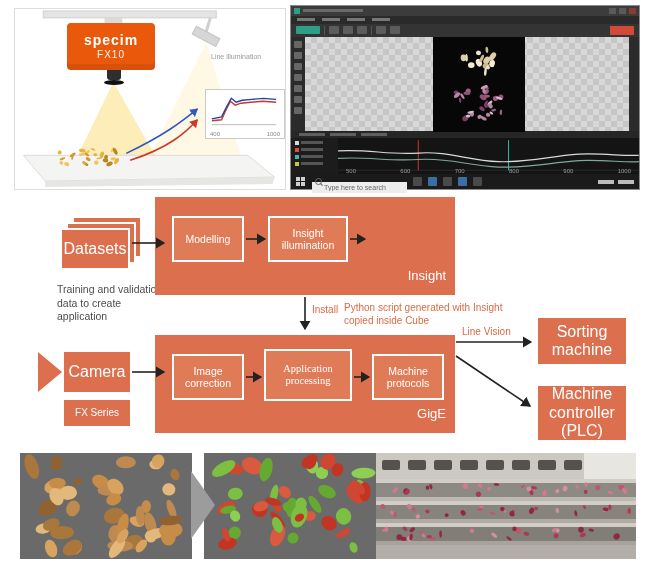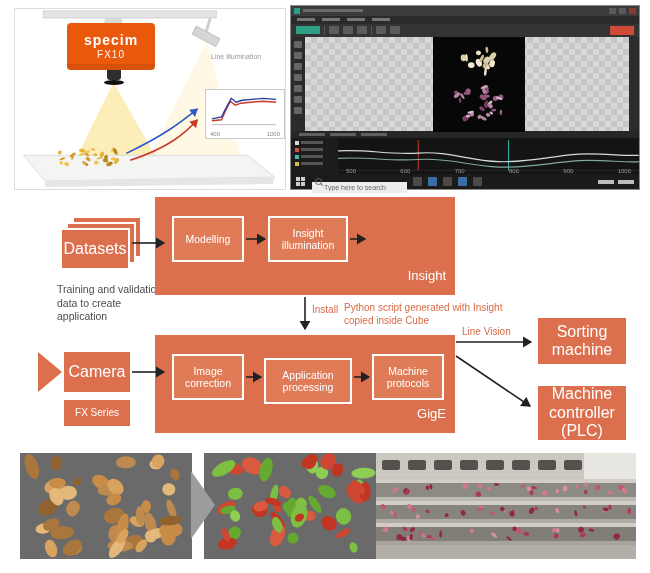--- a/index.html
+++ b/index.html
@@ -360,21 +360,21 @@
     <span>FX Series</span>
   </div>
   <div class="obox" style="left:64px;top:352px;width:66px;height:40px;">
     <span>Camera</span>
   </div>
 
   <div class="group" style="left:155px;top:335px;width:300px;height:98px;">
     <div class="step" style="left:17px;top:19px;width:72px;height:46px;">
       <span>Image correction</span>
     </div>
-    <div class="step" style="left:109px;top:23px;width:88px;height:46px;">
+    <div class="step" style="left:109px;top:14px;width:88px;height:52px;font-family:Liberation Serif, serif;">
       <span>Application processing</span>
     </div>
     <div class="step" style="left:217px;top:19px;width:72px;height:46px;">
       <span>Machine protocols</span>
     </div>
     <div class="glabel">GigE</div>
   </div>
 
   <div class="onote" style="left:462px;top:326px;">Line Vision</div>
   <div class="obox" style="left:538px;top:386px;width:88px;height:54px;padding:3px;">

